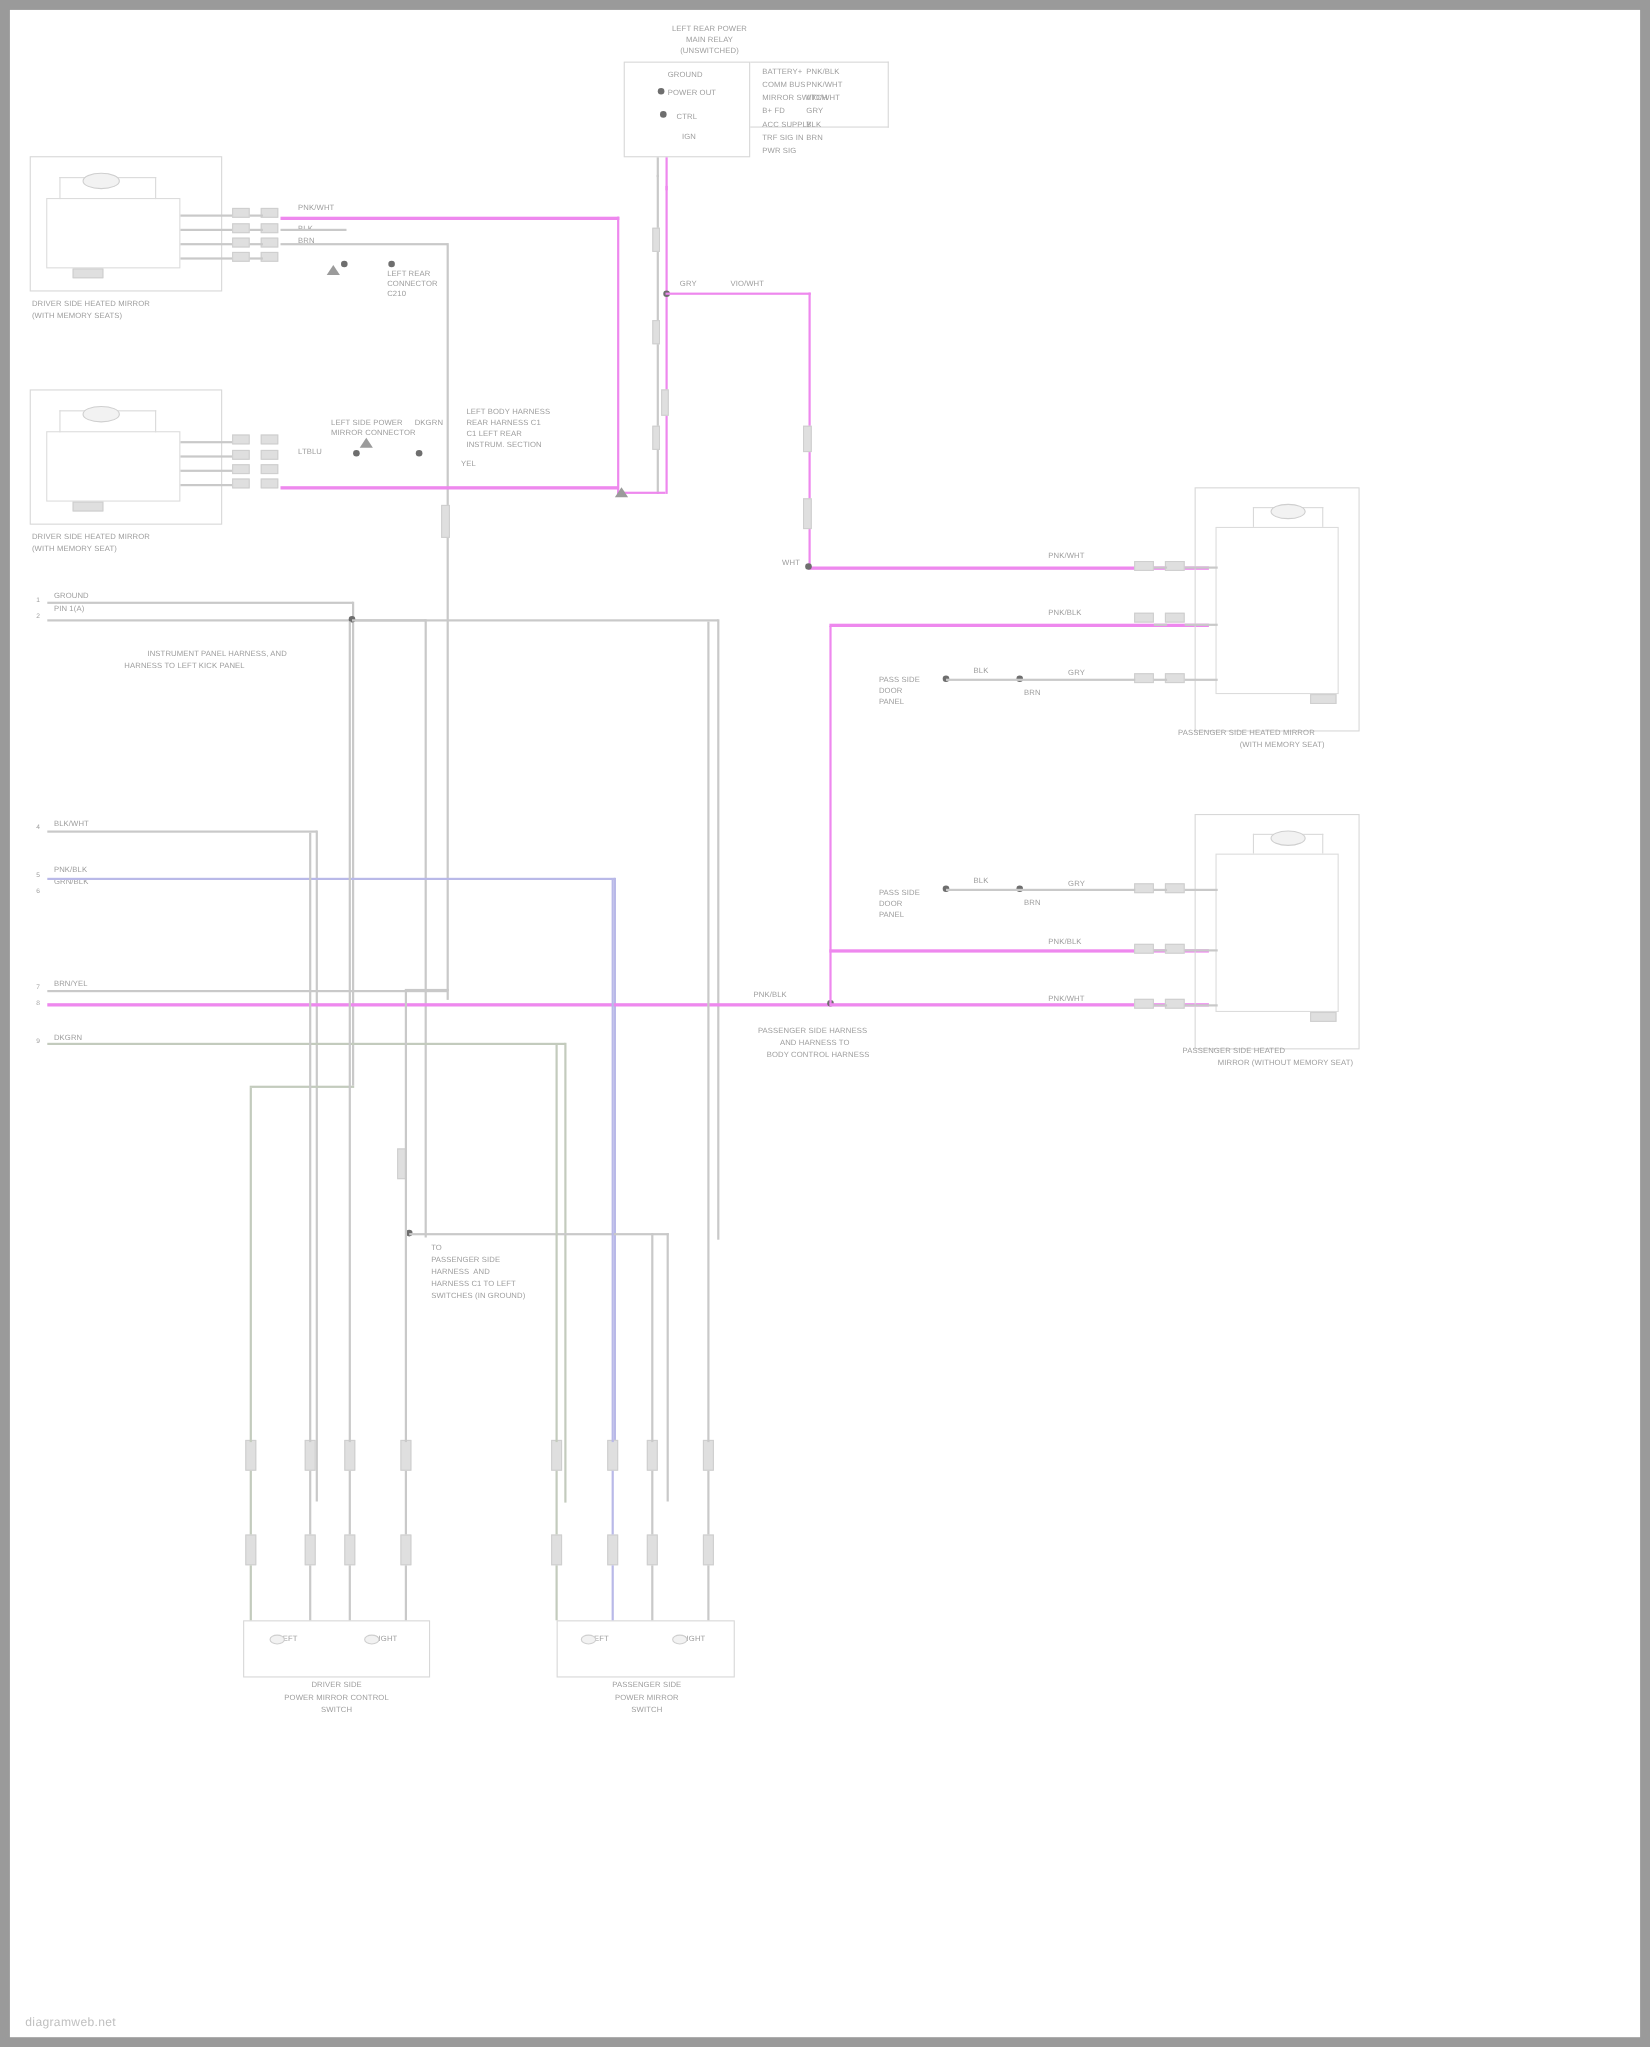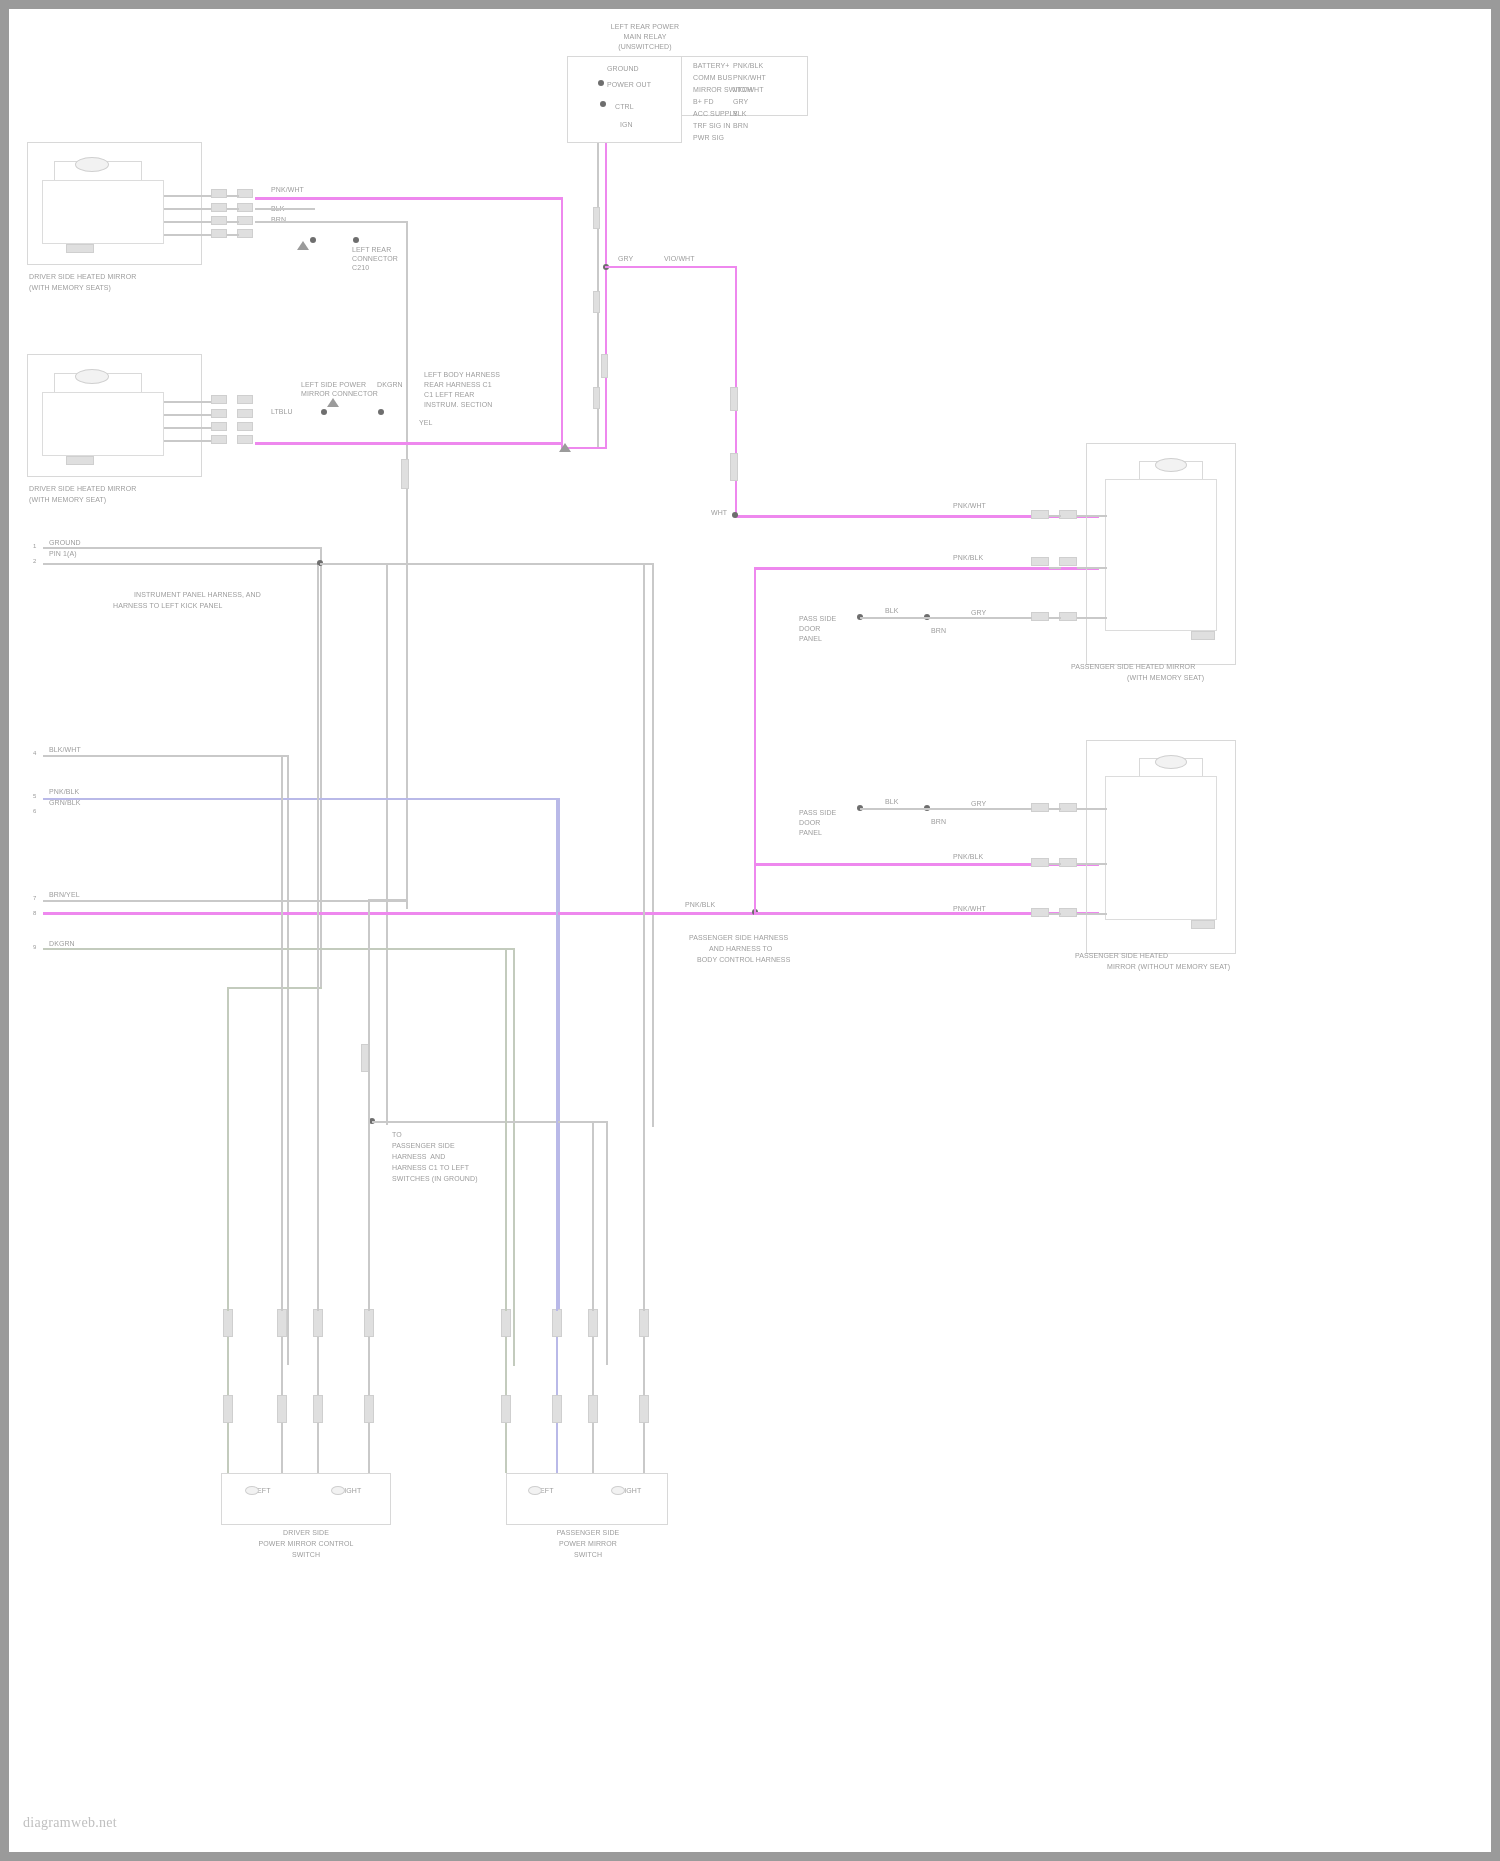--- a/index.html
+++ b/index.html
@@ -61,24 +61,23 @@
   }
   .tri{
     position:absolute;
     width:0;height:0;
     border-left:6px solid transparent;
     border-right:6px solid transparent;
     border-bottom:9px solid #9b9b9b;
   }
   .watermark{
     position:absolute;
-    left:14px;bottom:21px;
-    font-size:14px;color:#c0c0c0;
+    left:14px;bottom:7px;
+    font-size:11px;color:#c0c0c0;
     letter-spacing:.3px;
-    font-family:Liberation Serif, serif;
   }
 </style>
 </head>
 <body>
 
 <div id="page">
   <div id="canvas">
 
     <div class="lbl c" style="left:556px;top:14px;width:160px;">LEFT REAR POWER</div>
     <div class="lbl c" style="left:556px;top:24px;width:160px;">MAIN RELAY</div>

